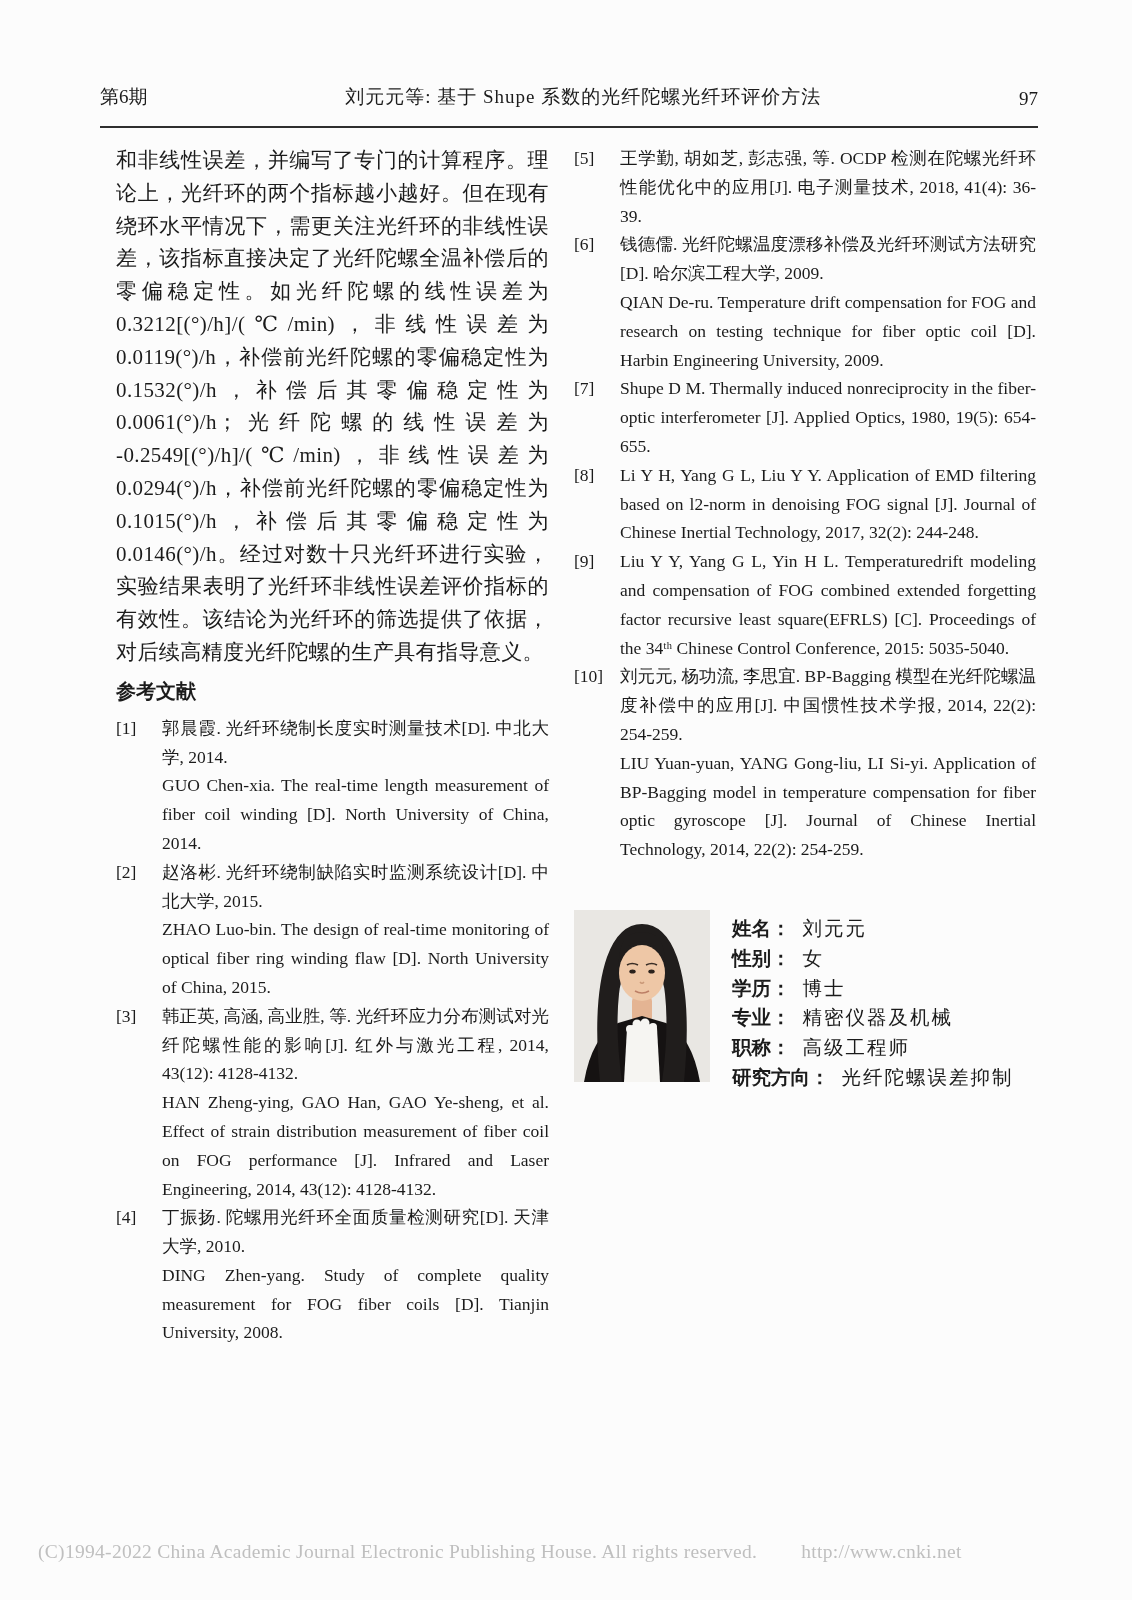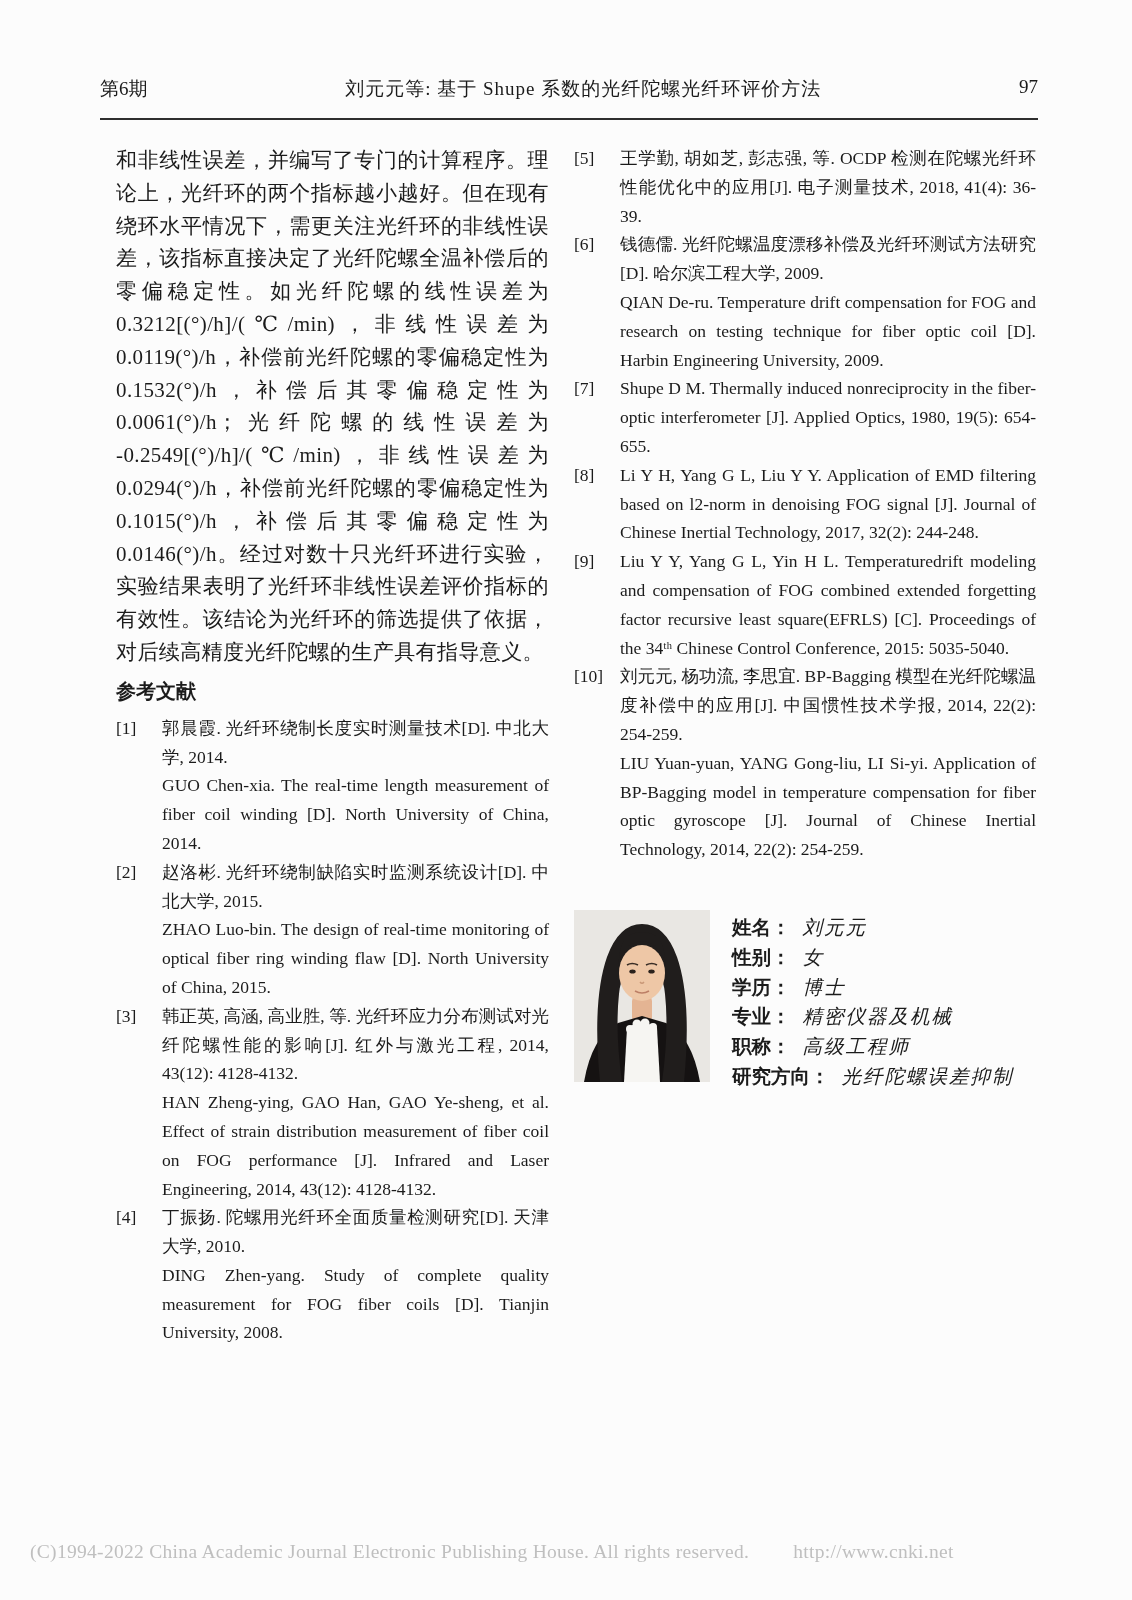--- a/index.html
+++ b/index.html
@@ -4,22 +4,22 @@
 <style>
   * { margin:0; padding:0; box-sizing:border-box; }
   html,body { background:#e9e9e9; }
   .page {
     position:relative; width:1132px; height:1600px; margin:0 auto;
     background:#fcfcfc; color:#1b1b1b; overflow:hidden;
     font-family:"Liberation Serif","DejaVu Serif",serif;
   }
   
   .header {
-    position:absolute; left:100px; right:94px; top:76px;
-    display:flex; align-items:flex-start;
+    position:absolute; left:100px; right:94px; top:84px;
+    display:flex; align-items:flex-end;
     font-size:19px; padding-bottom:16px; border-bottom:2px solid #2e2e2e;
   }
   .h-issue { flex:none; }
   .h-title { flex:1; text-align:center; letter-spacing:1px; }
   .h-page { flex:none; }
   
   .col { position:absolute; top:144px; }
   .col-left  { left:116px; width:433px; }
   .col-right { left:574px; width:462px; }
   .body-par {
@@ -35,27 +35,27 @@
   .ref-num { flex:none; width:46px; }
   .ref-body { flex:1; min-width:0; }
   .ref-line { display:block; text-align:justify; text-justify:inter-character; }
   
   .bio { display:flex; margin-top:46px; }
   .bio-photo { flex:none; width:136px; height:172px; }
   .bio-photo svg { display:block; }
   .bio-fields { margin-left:22px; padding-top:4px; }
   .bio-row { font-size:19.5px; line-height:28.8px; white-space:nowrap; }
   .bio-label {
-    font-family:Liberation Mono, monospace;
+    font-family:Liberation Sans, sans-serif;
     font-weight:bold;
   }
-  .bio-value { font-style:italic; margin-left:12px; letter-spacing:2px; }
+  .bio-value { margin-left:12px; letter-spacing:2px; }
   
   .footer {
-    position:absolute; left:30px; top:1541px; color:#bfbfbf;
+    position:absolute; left:38px; top:1541px; color:#bfbfbf;
     font-size:19.5px; display:flex; gap:44px; letter-spacing:0.3px;
   }
 </style>
 </head>
 <body>
 
 <div class="page">
 
   <header class="header">
     <span class="h-issue">第6期</span>

